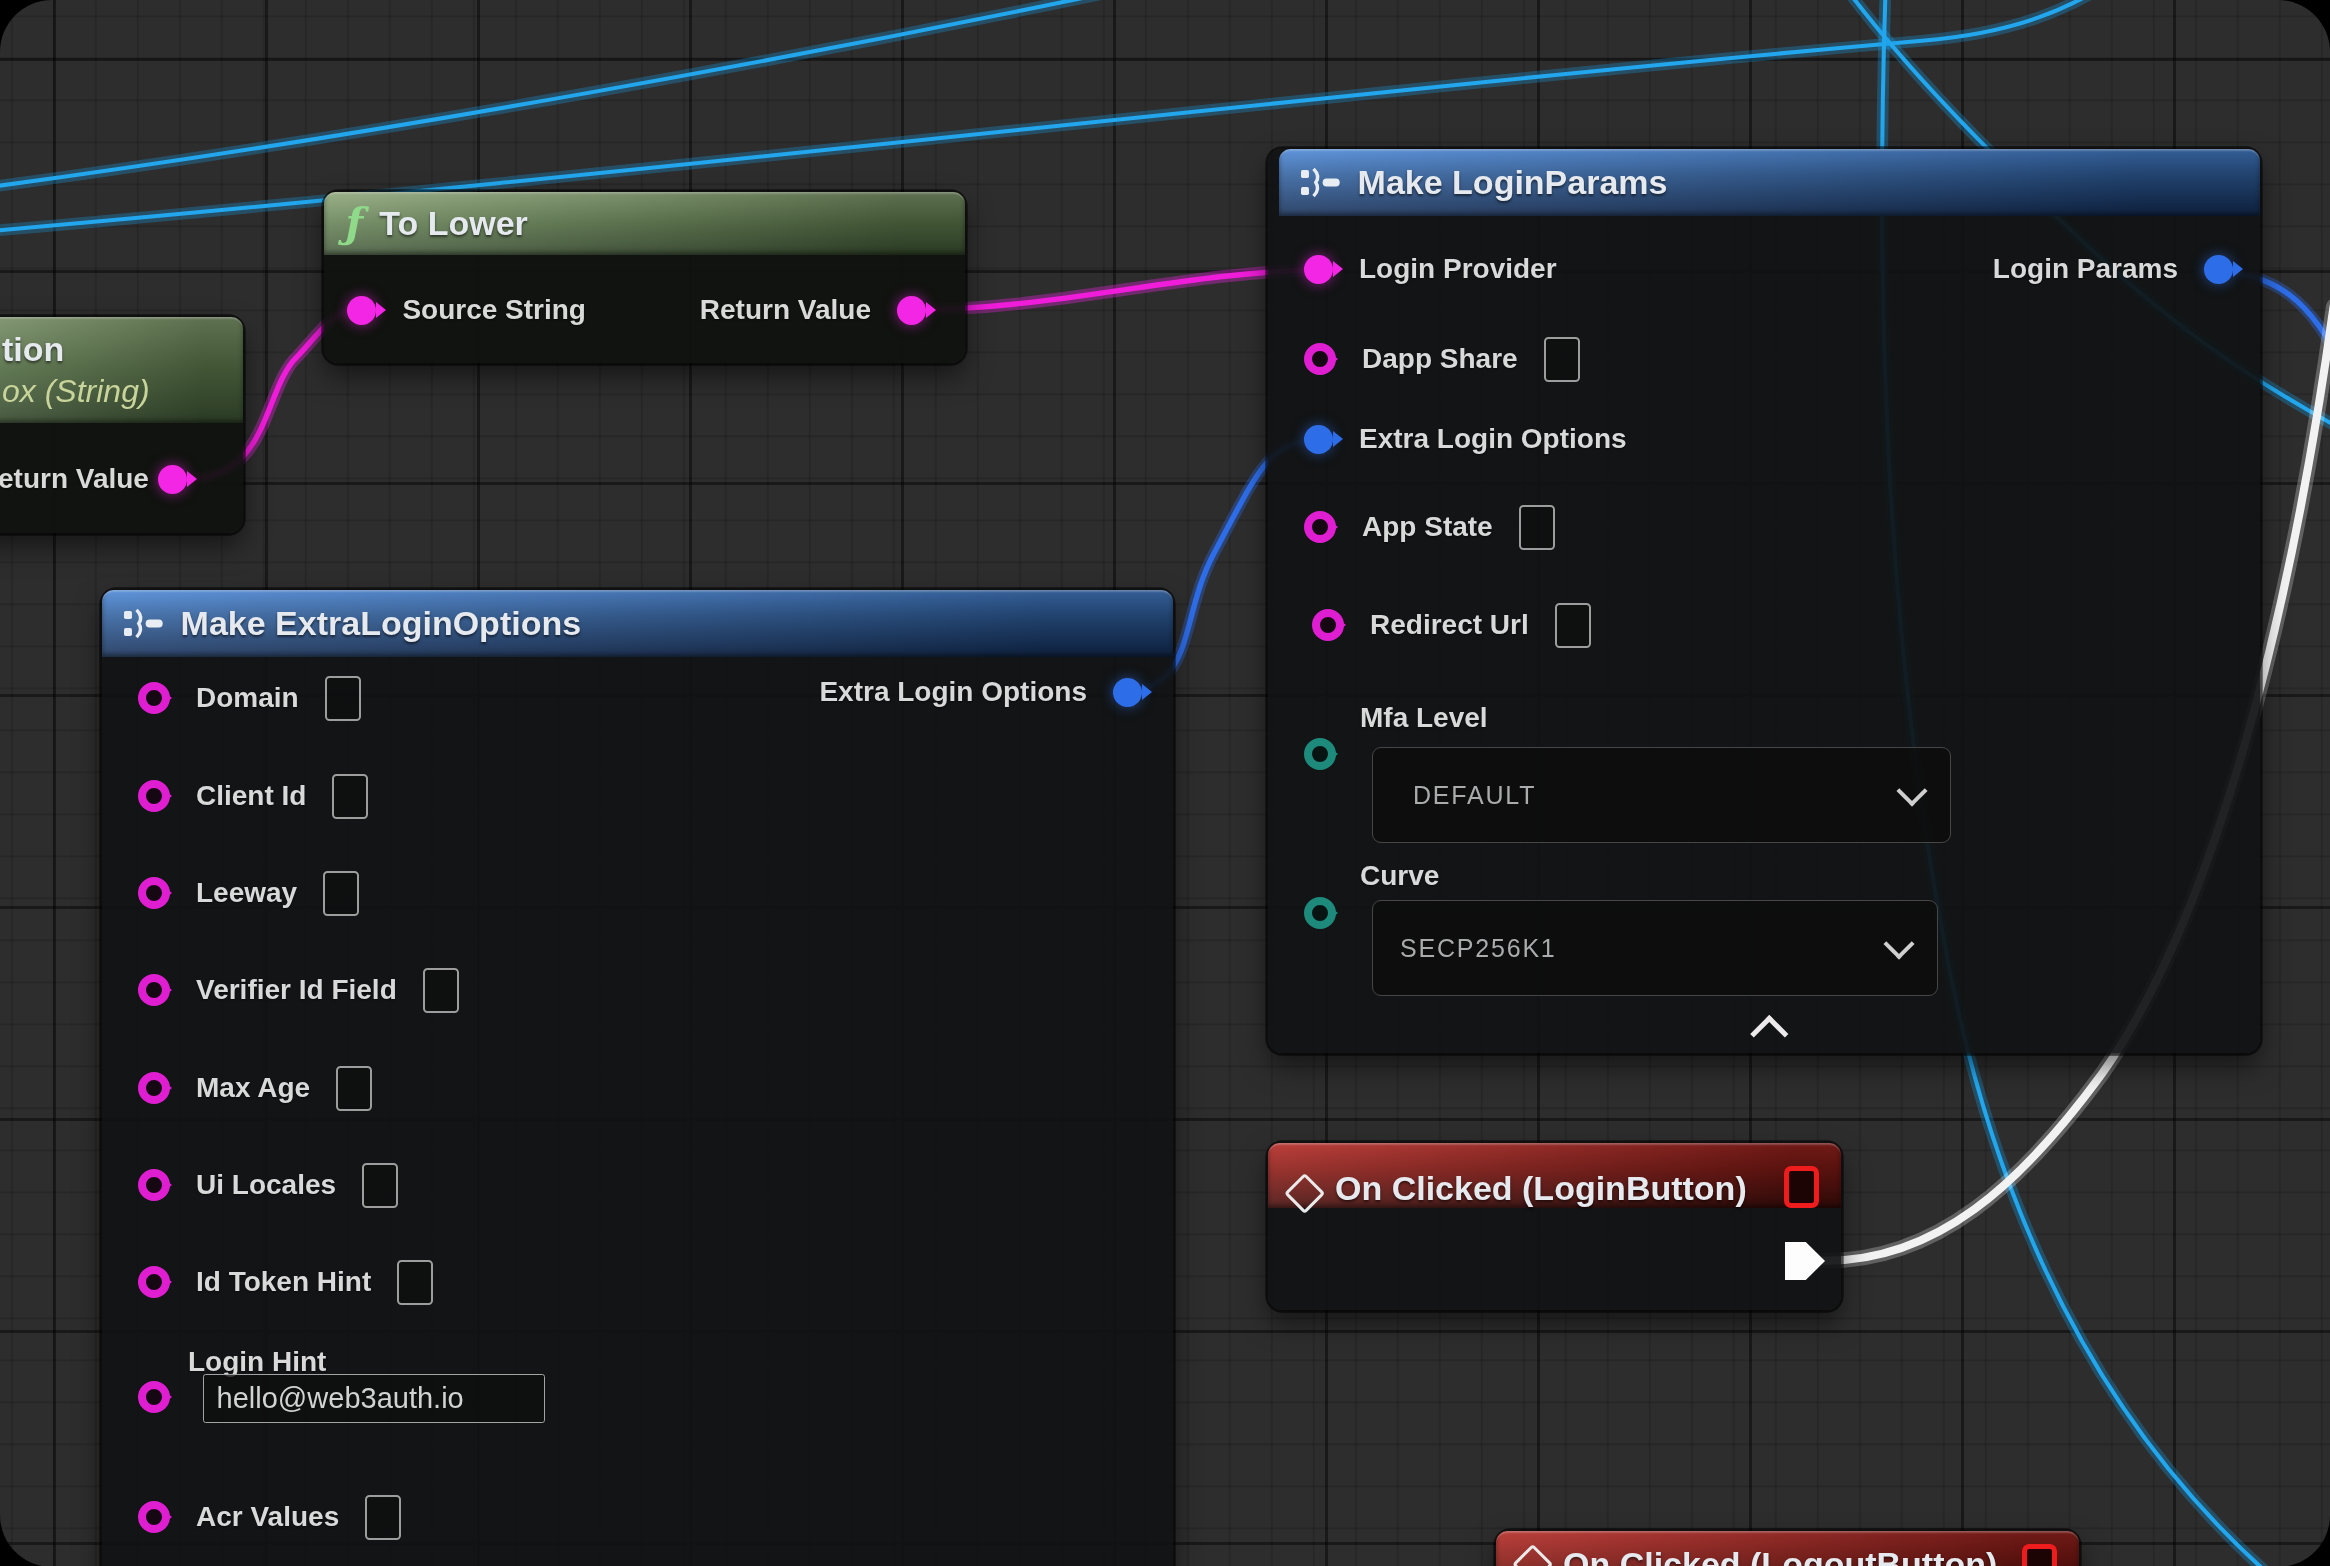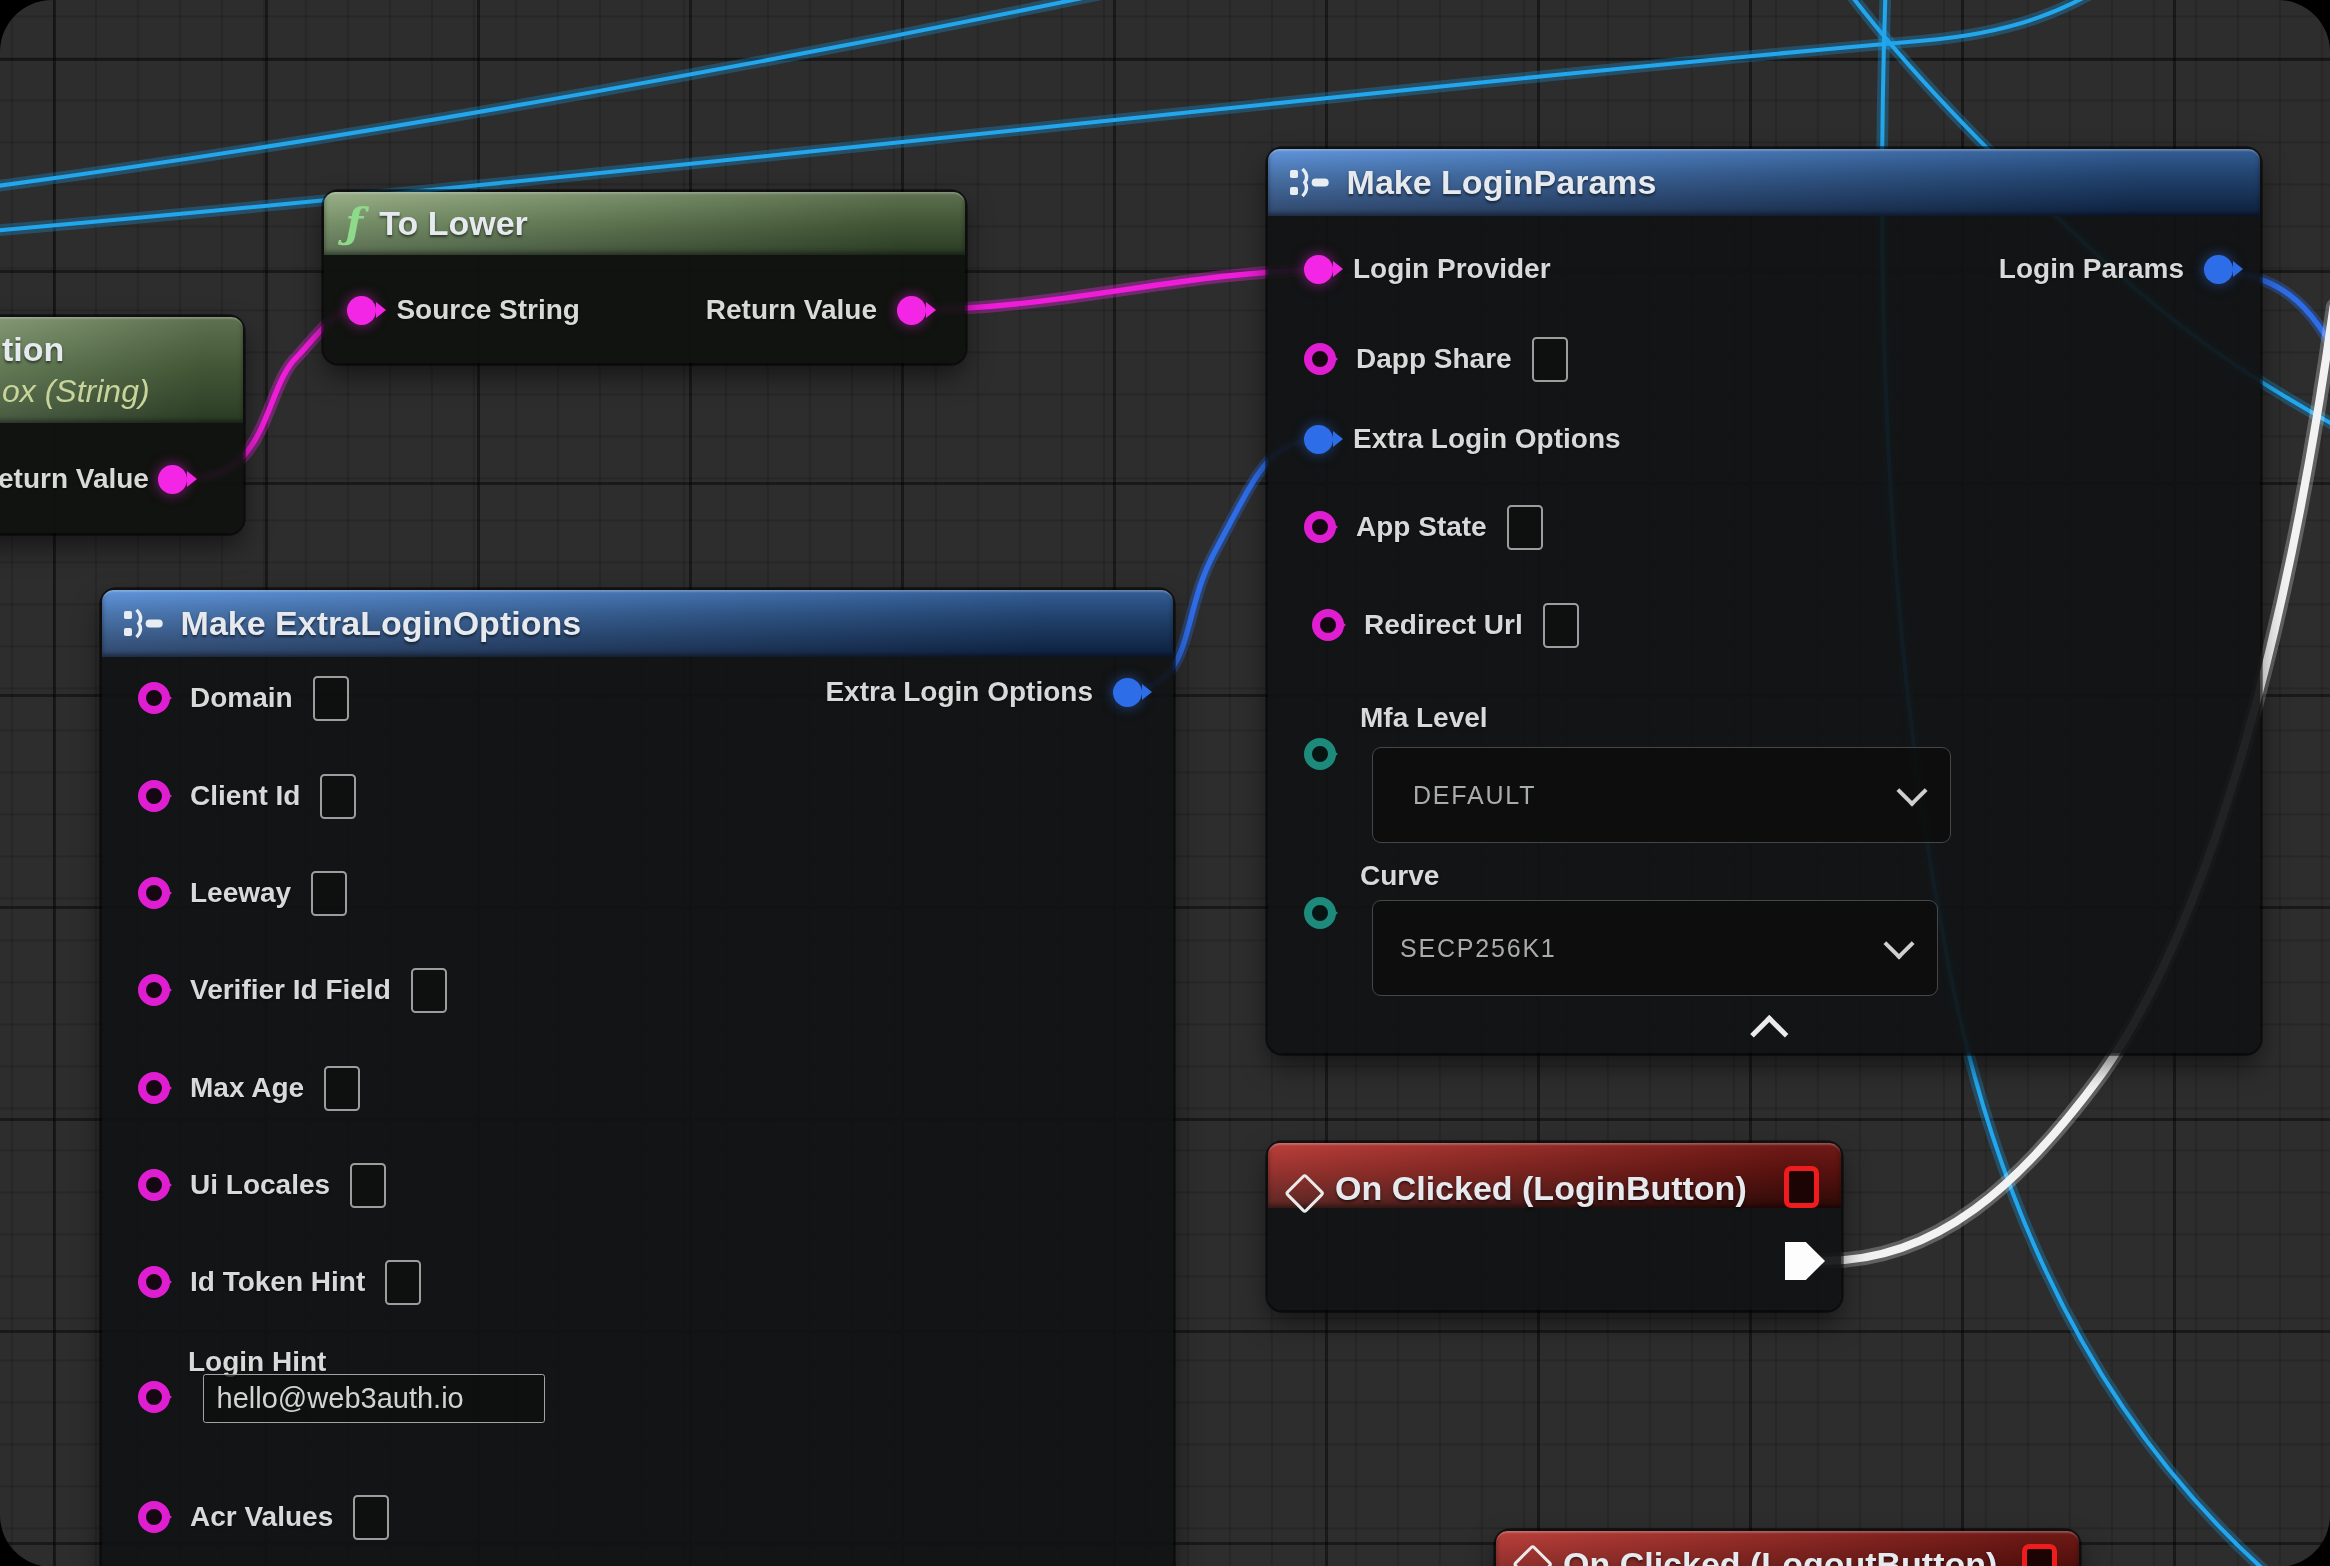--- a/index.html
+++ b/index.html
@@ -22,21 +22,21 @@
     display:flex;align-items:center;gap:16px;padding:0 21.6px;
     box-shadow:inset 0 2.7px 1.8px -0.9px rgba(255,255,255,0.28), inset 0 -2.7px 5.4px rgba(0,0,0,0.45);}
   .hdr-blue{background:linear-gradient(90deg,rgba(255,255,255,0.12),rgba(0,0,0,0.30) 88%),
             linear-gradient(180deg,#4a87d8 0%,#30609e 38%,#1b3b6a 82%,#152f58 100%);}
   .hdr-green{background:linear-gradient(90deg,rgba(255,255,255,0.16),rgba(0,0,0,0.30) 90%),
             linear-gradient(180deg,#87a273 0%,#5d7a4c 50%,#3d5434 100%);}
   .hdr-red{background:linear-gradient(90deg,rgba(255,255,255,0.10),rgba(0,0,0,0.38) 92%),
             linear-gradient(180deg,#b52a25 0%,#8d1c17 42%,#47100d 100%);}
   .node-title{font-weight:bold;font-size:34px;color:#e6eaef;text-shadow:0 1.8px 2.7px rgba(0,0,0,0.55);white-space:nowrap;}
   .node-subtitle{font-size:32px;font-style:italic;color:#c9d49b;white-space:nowrap;}
-  .row{position:absolute;display:flex;align-items:center;gap:20px;height:50px;}
+  .row{position:absolute;display:flex;align-items:center;gap:26px;height:50px;}
   .plabel{font-weight:bold;font-size:28px;color:#d9d9d9;text-shadow:0 0.9px 1.8px rgba(0,0,0,0.5);white-space:nowrap;}
   .pin{width:29px;height:29px;border-radius:50%;position:relative;flex:none;box-sizing:border-box;}
   .pin::after{content:"";position:absolute;left:100%;top:50%;transform:translateY(-50%);
     border:8px solid transparent;border-right:0;border-left-width:10px;}
   .f-mag{background:#f226e4;box-shadow:0 0 12.6px rgba(242,38,228,0.55);} .f-mag::after{border-left-color:#f226e4;}
   .f-blue{background:#2e6de8;box-shadow:0 0 12.6px rgba(46,109,232,0.55);} .f-blue::after{border-left-color:#2e6de8;}
   .h-mag{width:32px;height:32px;background:#160812;border:8px solid #df1ed1;} .h-mag::after{border-left-color:#df1ed1;}
   .h-teal{width:32px;height:32px;background:#081412;border:8px solid #1d8a7c;} .h-teal::after{border-left-color:#1d8a7c;}
   .chk{width:32px;height:41px;border:2.7px solid #9d9d9d;border-radius:4.5px;background:rgba(8,8,8,0.35);flex:none;}
   .dd{position:absolute;background:rgba(12,12,12,0.82);border:1.8px solid #464646;border-radius:9px;
@@ -103,21 +103,21 @@
       <span class="pin f-mag"></span>
       <span class="plabel">Source String</span>
     </div>
     <div class="row" style="right:39px;top:93px;">
       <span class="plabel">Return Value</span>
       <span class="pin f-mag"></span>
     </div>
   </div>
 
   <div class="node" style="left:1268px;top:149px;width:992px;height:904px;">
-    <div class="node-header hdr-blue" style="height:67px;">
+    <div class="node-header hdr-blue" style="height:67px;margin-left:11px;">
       <svg class="struct-icon" width="41" height="31" viewBox="0 0 36 26">
         <rect x="0" y="2" width="7" height="7" rx="1.5" fill="#e8edf4"></rect>
         <rect x="0" y="17" width="7" height="7" rx="1.5" fill="#e8edf4"></rect>
         <path d="M11,1 Q17,7 13,13 Q17,19 11,25" stroke="#e8edf4" stroke-width="3" fill="none"></path>
         <rect x="19" y="9.5" width="15" height="7" rx="3.5" fill="#e8edf4"></rect>
       </svg>
       <span class="node-title">Make LoginParams</span>
     </div>
     <div class="row" style="left:36px;top:95px;">
       <span class="pin f-mag"></span>

